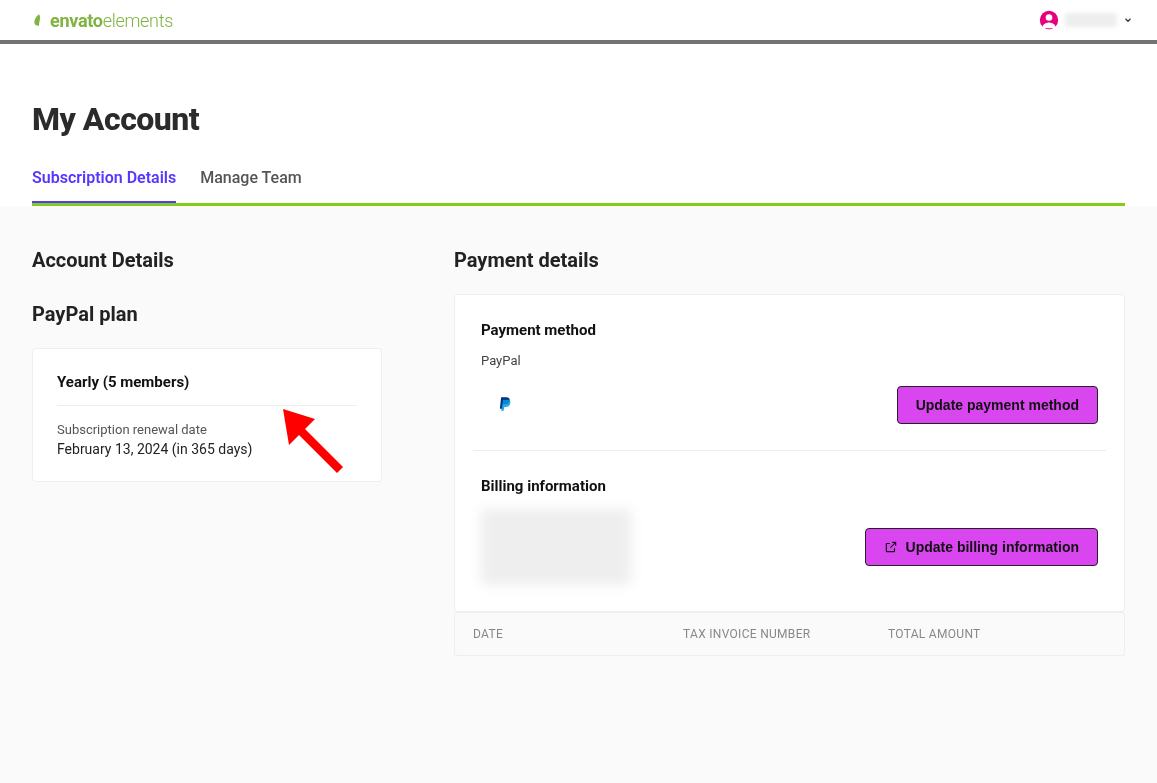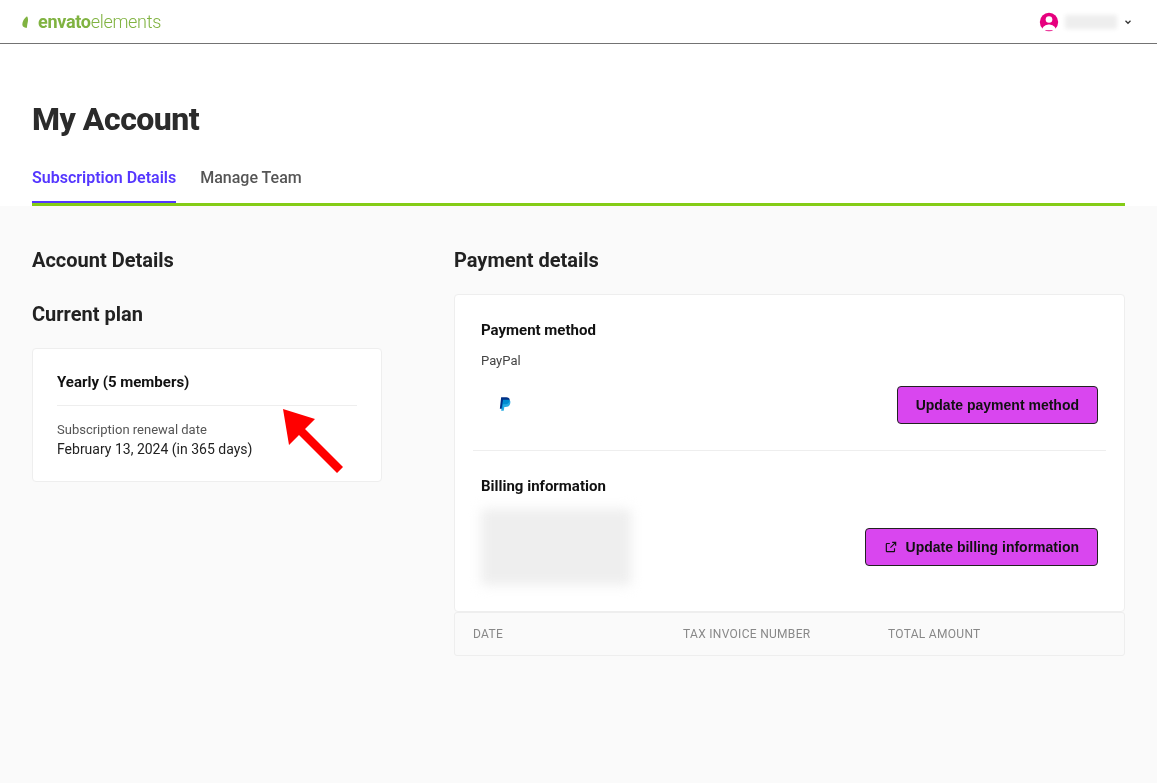--- a/index.html
+++ b/index.html
@@ -1,19 +1,19 @@
 <!DOCTYPE html>
 <html><head>
   <meta charset="utf-8">
   <style>
     * { box-sizing: border-box; margin: 0; padding: 0; }
     body { font-family: -apple-system, BlinkMacSystemFont, "Segoe UI", Roboto, Helvetica, Arial, sans-serif; background: #fff; color: #111; width: 1157px; }
 
     
-    .header { height: 44px; border-bottom: 1px solid #737373; display: flex; align-items: center; justify-content: space-between; padding: 0 24px 0 20px; }
+    .header { height: 44px; border-bottom: 4px solid #737373; display: flex; align-items: center; justify-content: space-between; padding: 0 24px 0 32px; }
     .logo { display: flex; align-items: center; gap: 4px; font-size: 18px; }
     .logo-leaf { width: 14px; height: 14px; }
     .logo-text1 { font-weight: 700; color: #80b341; letter-spacing: -0.3px; }
     .logo-text2 { font-weight: 300; color: #80b341; letter-spacing: -0.3px; }
     .user-menu { display: flex; align-items: center; gap: 6px; cursor: pointer; }
     .avatar { width: 20px; height: 20px; }
     .user-name-blur { width: 52px; height: 14px; background: #eee; border-radius: 2px; filter: blur(2px); }
     .chevron-down { width: 10px; height: 10px; }
 
     
@@ -110,21 +110,21 @@
 
   <div class="content-area">
 
     <svg class="arrow-annot" width="80" height="80" viewBox="0 0 80 80">
       <polygon fill="#ff0000" points="8,8 40,18 30,28 68,66 62,72 24,34 14,44"></polygon>
     </svg>
 
     <div class="col-left">
       <div class="section-title">Account Details</div>
 
-      <div class="current-plan-title">Current plan</div>
+      <div class="current-plan-title">PayPal plan</div>
       <div class="card card-pad">
         <div class="plan-name">Yearly (5 members)</div>
         <hr class="plan-hr">
         <div class="plan-sub-label">Subscription renewal date</div>
         <div class="plan-sub-val">February 13, 2024 (in 365 days)</div>
       </div>
     </div>
 
     <div class="col-right">
       <div class="section-title">Payment details</div>

